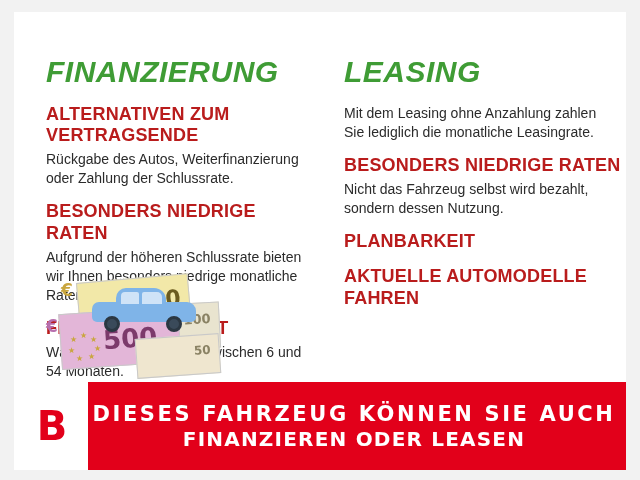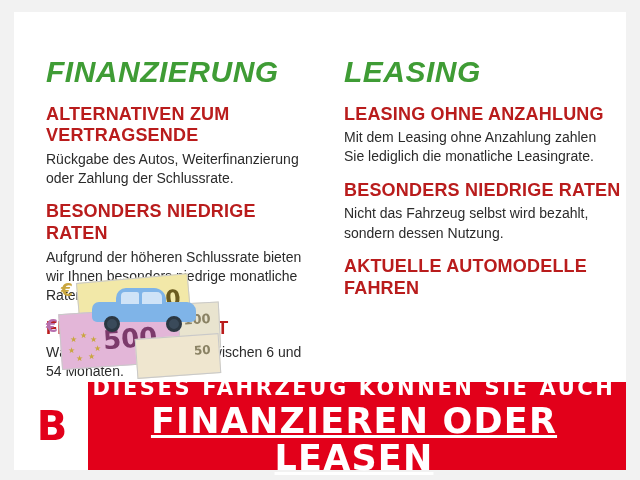--- a/index.html
+++ b/index.html
@@ -125,26 +125,25 @@
     padding-right: 6px;
   }
   .banner-line1 {
     font-size: 21px;
     font-weight: bold;
     letter-spacing: 2.6px;
     margin-bottom: 3px;
     font-family: "DejaVu Sans", sans-serif;
   }
   .banner-line2 {
-    font-size: 35px;
+    font-size: 20px;
     font-weight: bold;
     letter-spacing: 1.2px;
     line-height: 1.05;
     font-family: "DejaVu Sans", sans-serif;
-    text-decoration: underline;
   }
 
   
   .illus {
     position: absolute;
     left: 40px;
     bottom: 96px;
     width: 210px;
     height: 110px;
   }
@@ -287,30 +286,30 @@
         <div class="block">
           <div class="block-head">KAUM RESTWERTRISIKO</div>
           <div class="block-body">Sie tragen kein Gebrauchtwagenrisiko bei vertragsgemäßer Rückgabe.</div>
         </div>
       </div>
 
       <div class="col col-right">
         <div class="col-title">LEASING</div>
 
         <div class="block">
-          <div class="block-head">LEASING OHNE ANZAHLUNG</div>
           <div class="block-body">Mit dem Leasing ohne Anzahlung zahlen Sie lediglich die monatliche Leasingrate.</div>
         </div>
 
         <div class="block">
           <div class="block-head">BESONDERS NIEDRIGE RATEN</div>
           <div class="block-body">Nicht das Fahrzeug selbst wird bezahlt, sondern dessen Nutzung.</div>
         </div>
 
         <div class="block">
+          <div class="block-head">PLANBARKEIT</div>
         </div>
 
         <div class="block">
           <div class="block-head">AKTUELLE AUTOMODELLE FAHREN</div>
         </div>
       </div>
 
     </div>
   </div>
 

